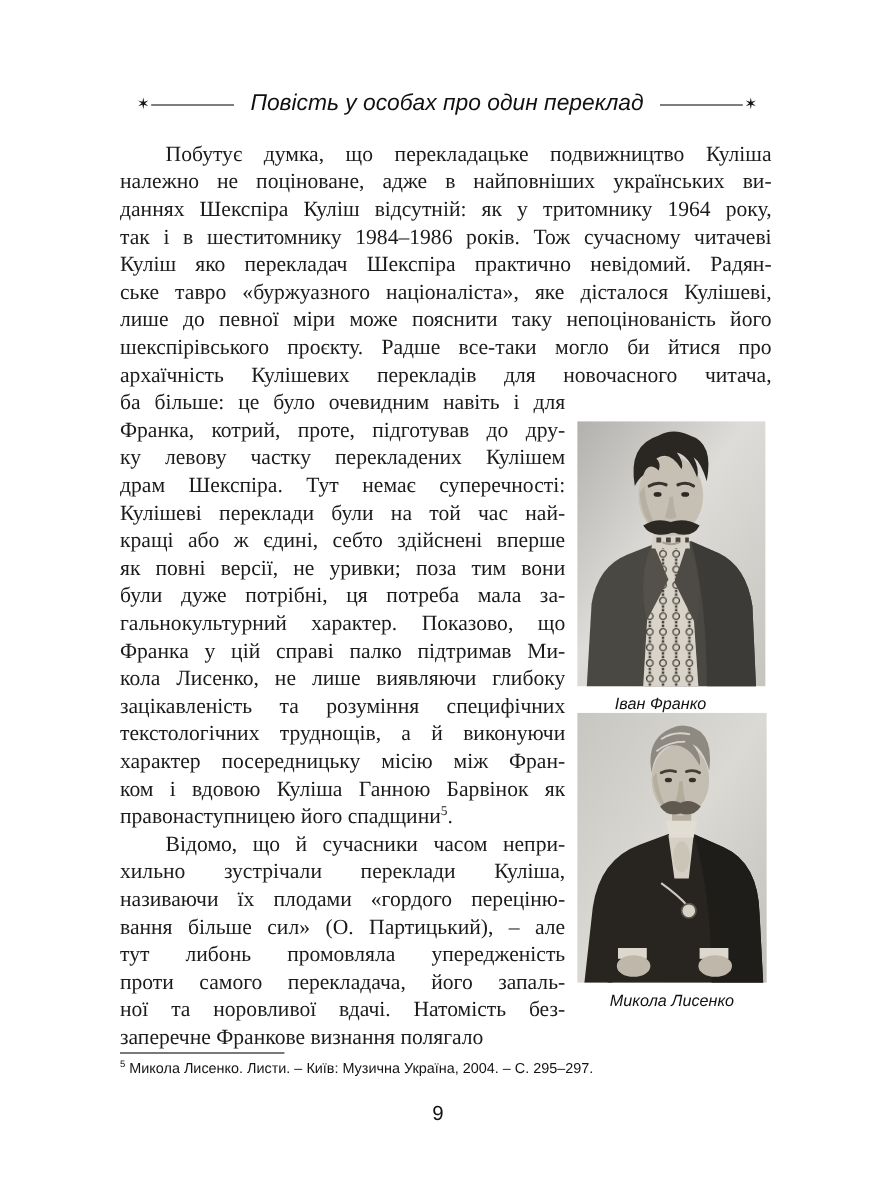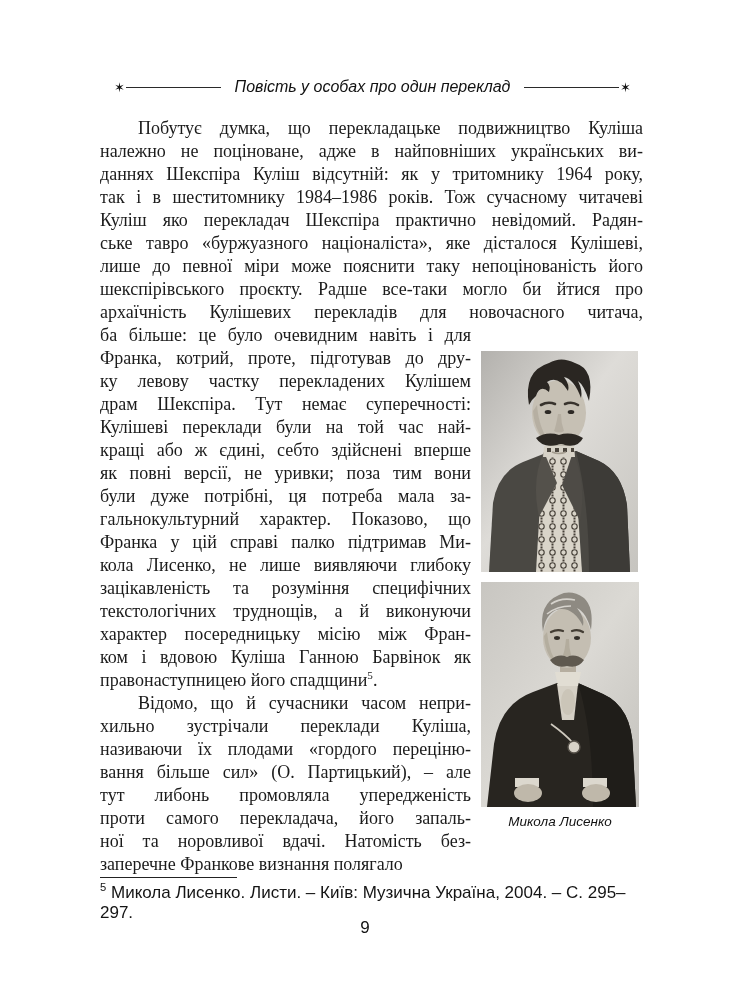--- a/index.html
+++ b/index.html
@@ -12,50 +12,50 @@
     position:absolute;left:113px;top:78px;width:519px;height:18px;
     display:flex;align-items:center;
     font-family:"Liberation Sans","DejaVu Sans",sans-serif;color:#111;
   }
   .rhead .rule{flex:1;height:0;border-top:1.6px solid #2a2a2a;}
   .rhead .star{
     font-family:"DejaVu Sans",sans-serif;font-size:13px;line-height:1;
     color:#151515;margin:0 1px;
   }
   .rhead .title{
-    font-style:italic;font-size:16px;padding:0 14px;white-space:nowrap;
+    font-style:italic;font-size:19px;padding:0 14px;white-space:nowrap;
   }
   
   .textblock{
     position:absolute;left:100px;top:117px;width:543px;
     font-size:18px;line-height:23px;
   }
   .line{
     height:23px;overflow:hidden;
     text-align:justify;text-align-last:justify;-moz-text-align-last:justify;
   }
   .line.n{width:371px;}
   .line.ind{text-indent:38px;}
   .line.last{text-align-last:left;-moz-text-align-last:left;}
   .line sup{font-size:0.62em;line-height:0;vertical-align:super;}
   
   .figure{position:absolute;left:481px;margin:0;padding:0;}
   #fig-franko{top:351px;width:139px;}
-  #fig-lysenko{top:582px;width:158px;}
+  #fig-lysenko{top:594px;width:158px;}
   .figure svg{display:block;}
   .caption{
     margin-top:7px;text-align:center;font-style:italic;
     font-family:"Liberation Sans","DejaVu Sans",sans-serif;
     font-size:13.5px;color:#111;
   }
   
   .footnote{
     position:absolute;left:100px;top:877px;width:543px;
     font-family:"Liberation Sans","DejaVu Sans",sans-serif;
-    font-size:17px;color:#141414;
+    font-size:12px;color:#141414;
   }
   .footnote .frule{width:137px;border-top:1.5px solid #222;margin:0 0 5px 0;}
   .footnote sup{font-size:0.66em;line-height:0;vertical-align:super;}
   
   .pageno{
     position:absolute;left:0;right:0;top:918px;text-align:center;
     font-family:"Liberation Sans","DejaVu Sans",sans-serif;
     font-size:17px;color:#111;
   }
 </style>

